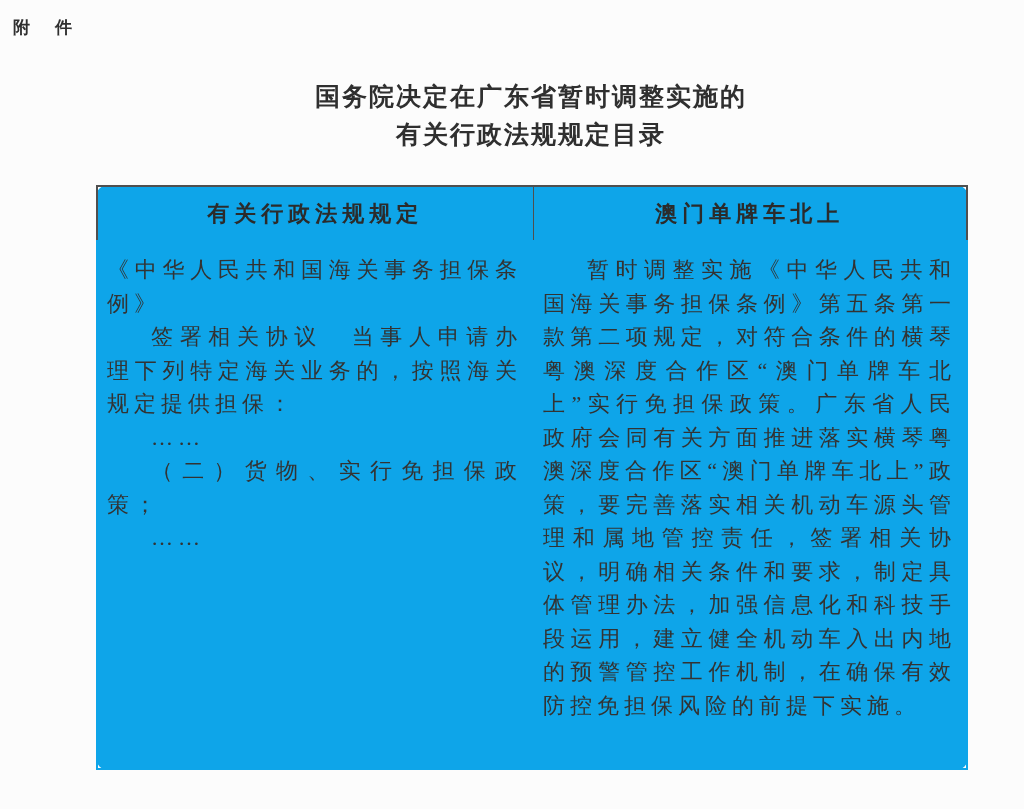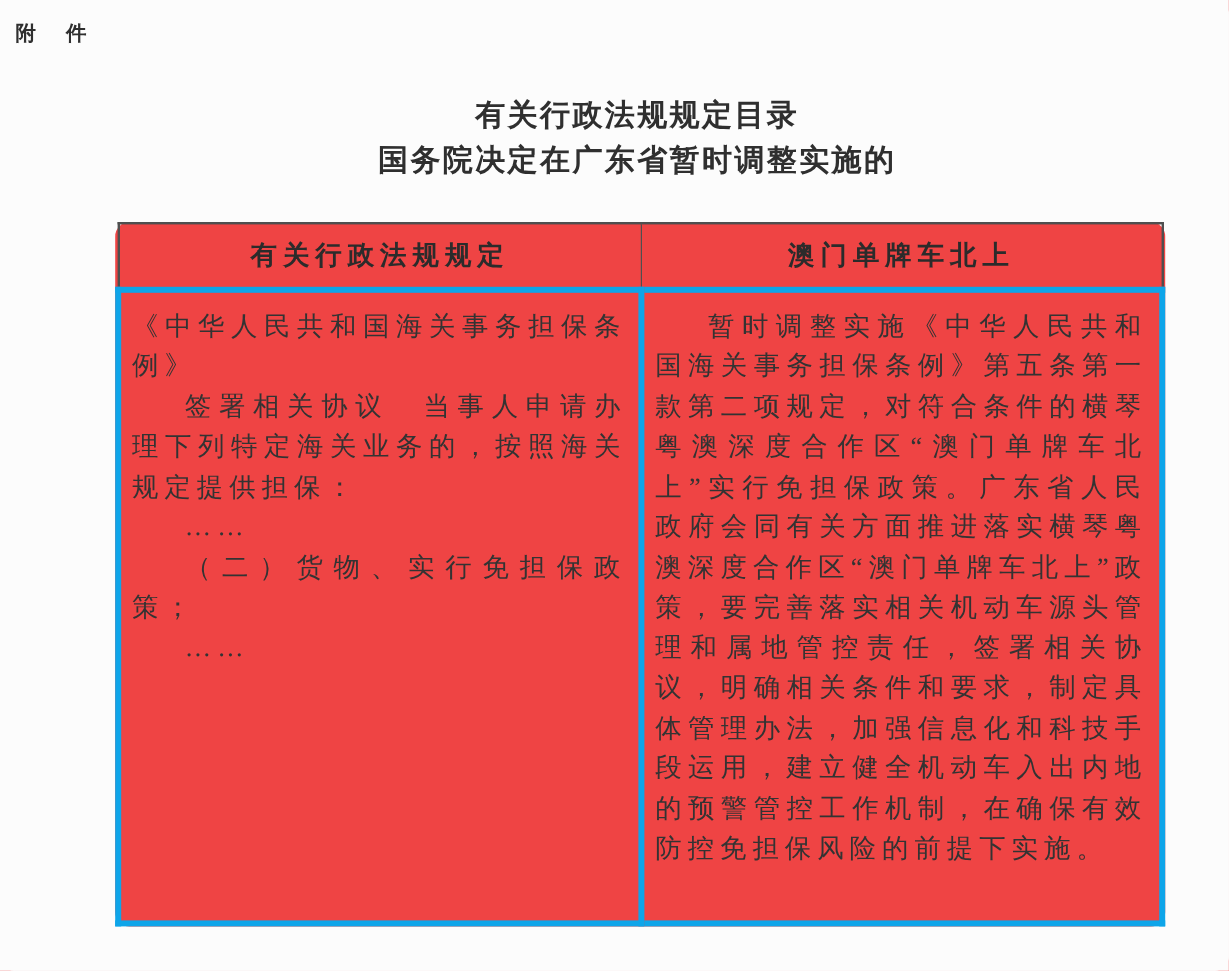--- a/index.html
+++ b/index.html
@@ -39,38 +39,38 @@
     color: #2f2f2f;
   }
   table.catalog {
     position: absolute;
     left: 96px;
     top: 185px;
     width: 870px;
     border-collapse: collapse;
     table-layout: fixed;
     border: 2px solid #4f4f4f;
-    background: #ef4444;
+    background: #0ea5e9;
   }
   table.catalog col.col-left  { width: 436px; }
   table.catalog col.col-right { width: 434px; }
   table.catalog th {
     border: 1px solid #4f4f4f;
     height: 55px;
     font-family: "Liberation Sans", sans-serif;
     font-size: 22px;
     font-weight: bold;
     letter-spacing: 5px;
     text-align: center;
     vertical-align: middle;
     color: #2b2b2b;
     padding: 0;
   }
   table.catalog td {
-    border: 5px solid #0ea5e9;
+    border: 2px solid #0ea5e9;
     height: 528px;
     vertical-align: top;
     padding: 11px 10px 10px 9px;
     font-size: 22px;
     line-height: 33.5px;
     color: #333333;
   }
   td .para {
     margin: 0;
     text-align: justify;
@@ -81,22 +81,22 @@
   td .para.indent { text-indent: 2em; }
 </style>
 </head>
 <body>
 
 <div class="page">
 
   <div class="attachment-label">附　件</div>
 
   <div class="doc-title">
+    <div>国务院决定在广东省暂时调整实施的</div>
     <div>有关行政法规规定目录</div>
-    <div>国务院决定在广东省暂时调整实施的</div>
   </div>
 
   <table class="catalog">
     <colgroup>
       <col class="col-left">
       <col class="col-right">
     </colgroup>
     <thead>
       <tr>
         <th>有关行政法规规定</th>

